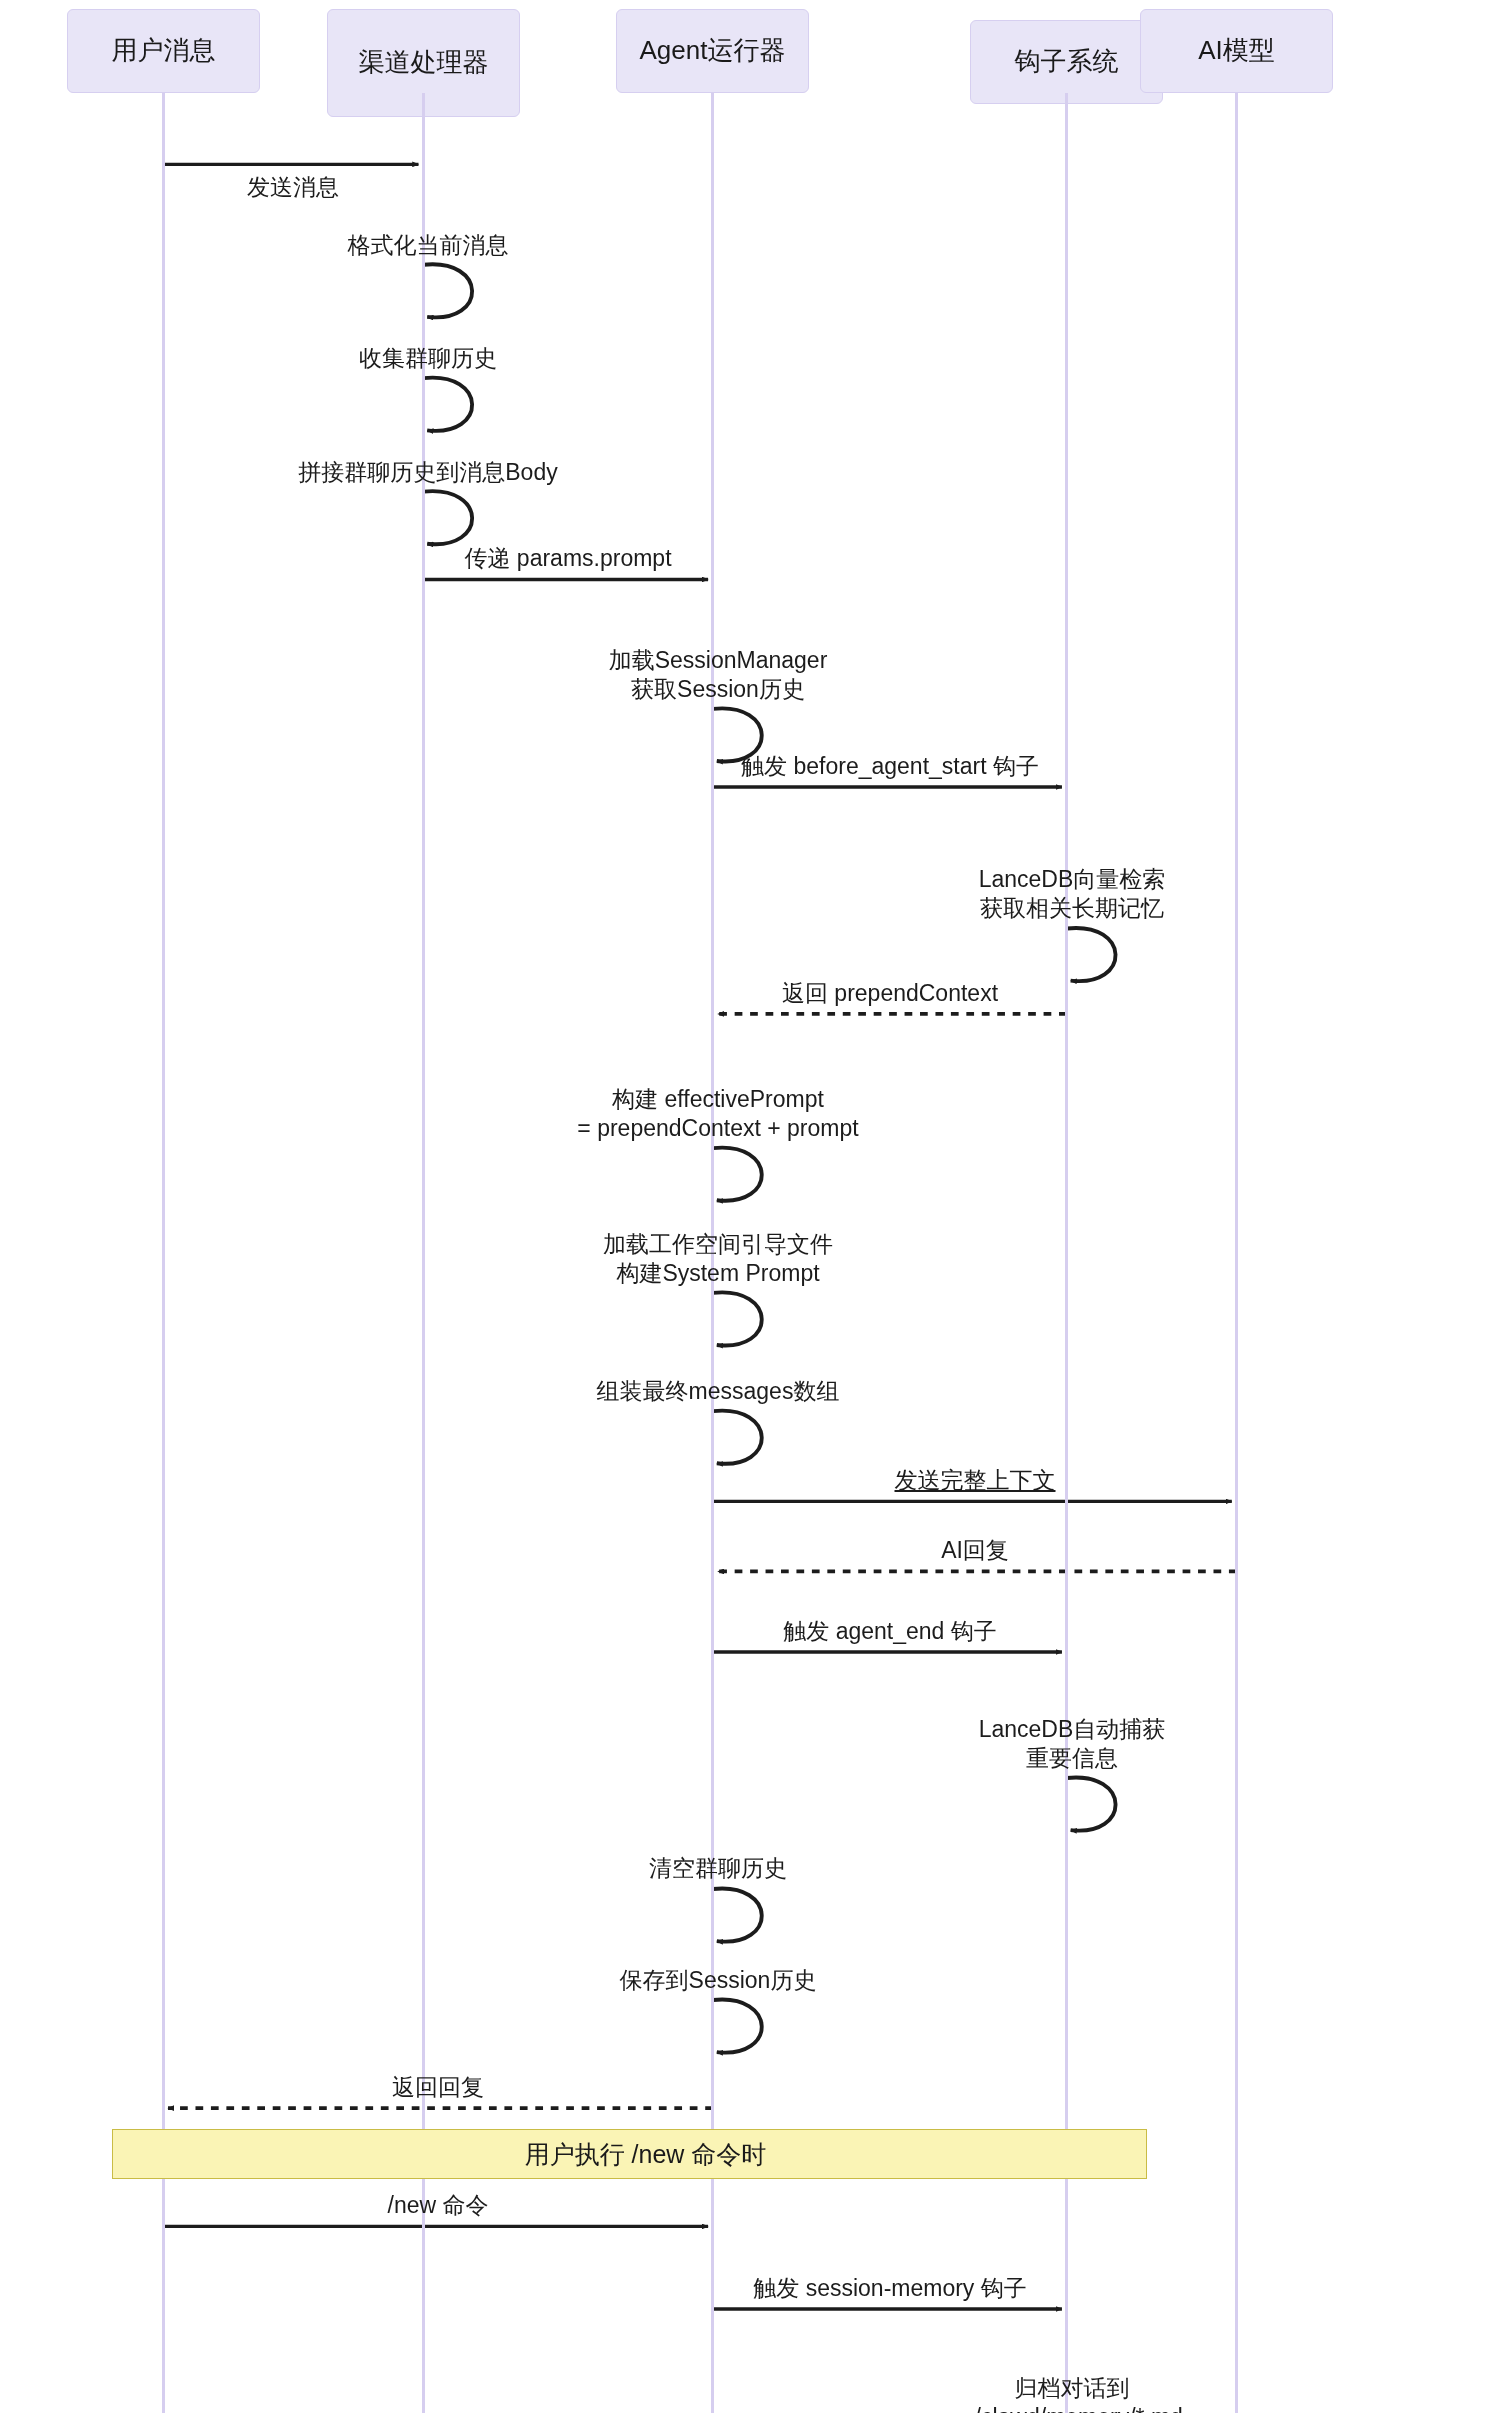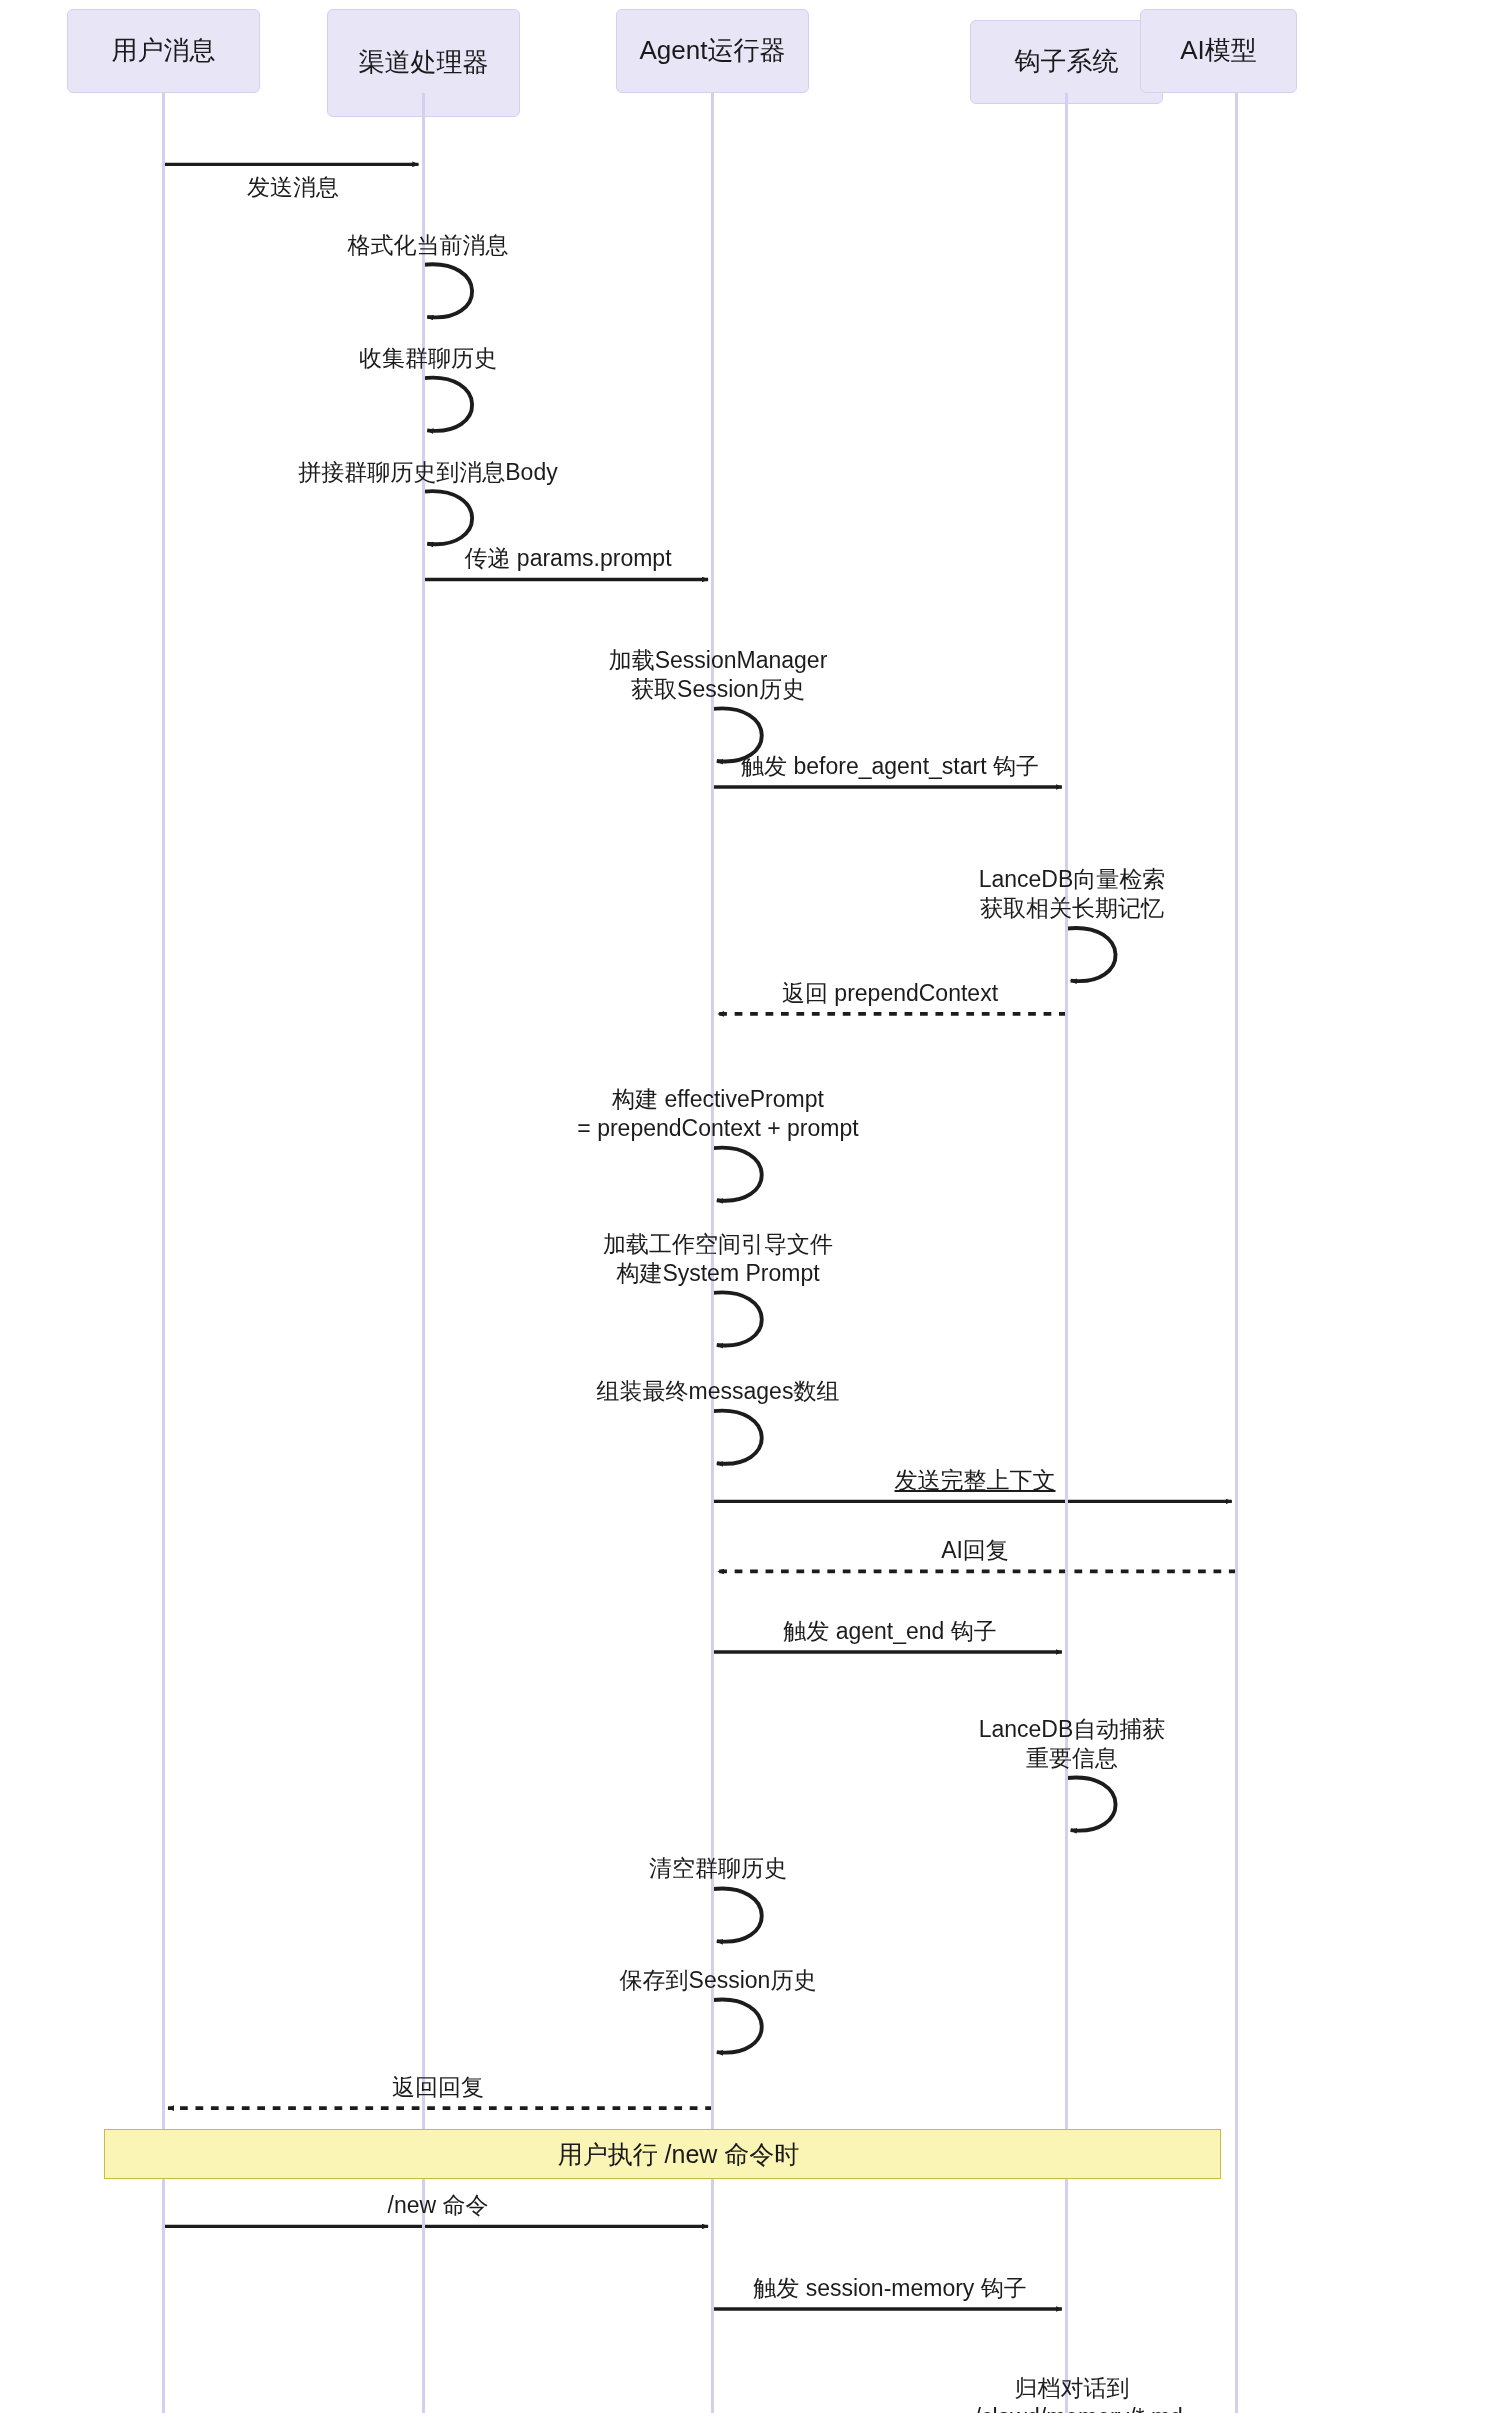--- a/index.html
+++ b/index.html
@@ -73,21 +73,21 @@
       </div>
       <div class="participant" style="left: 327px; top: 8.7px; width: 193px; height: 108px;">
         <span>渠道处理器</span>
       </div>
       <div class="participant" style="left: 616px; top: 8.7px; width: 193px; height: 84px;">
         <span>Agent运行器</span>
       </div>
       <div class="participant" style="left: 970px; top: 8.7px; width: 193px; height: 84px; margin-top: 11px;">
         <span>钩子系统</span>
       </div>
-      <div class="participant" style="left: 1140px; top: 8.7px; width: 157px; height: 84px;">
+      <div class="participant" style="left: 1140px; top: 8.7px; width: 193px; height: 84px;">
         <span>AI模型</span>
       </div>
     </div>
   <div id="lifelines">
       <div class="lifeline" style="left: 162px; top: 93px; height: 2523px;"></div>
       <div class="lifeline" style="left: 422px; top: 93px; height: 2523px;"></div>
       <div class="lifeline" style="left: 711px; top: 93px; height: 2523px;"></div>
       <div class="lifeline" style="left: 1065px; top: 93px; height: 2523px;"></div>
       <div class="lifeline" style="left: 1235px; top: 93px; height: 2523px;"></div>
     </div>
@@ -115,20 +115,20 @@
 重要信息</div>
       <div class="msglabel" style="left: 718px; top: 1855px; font-family: Liberation Serif, serif;">清空群聊历史</div>
       <div class="msglabel" style="left: 718px; top: 1966px;">保存到Session历史</div>
       <div class="msglabel" style="left: 438px; top: 2073px;">返回回复</div>
       <div class="msglabel" style="left: 438px; top: 2191px;">/new 命令</div>
       <div class="msglabel" style="left: 890px; top: 2274px;">触发 session-memory 钩子</div>
       <div class="msglabel" style="left: 1072px; top: 2374px;">归档对话到
 ~/clawd/memory/*.md</div>
     </div>
   <div id="notes">
-      <div class="note" style="left: 104px; top: 2129px; width: 1117px; height: 50px; padding-left: 32px;">
+      <div class="note" style="left: 112px; top: 2129px; width: 1035px; height: 50px; padding-left: 32px;">
         <span>用户执行 /new 命令时</span>
       </div>
     </div>
   <div id="participants-bottom"></div>
 
 </div>
 
 
 </body></html>

